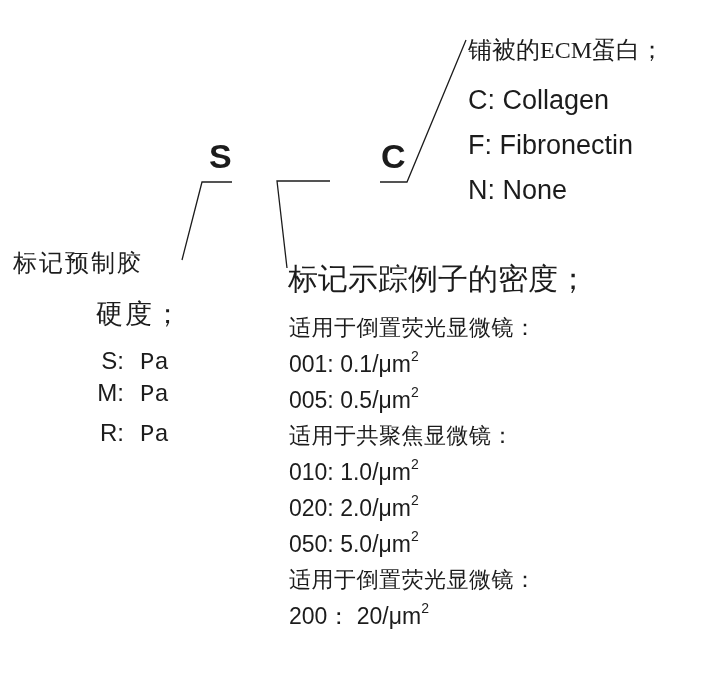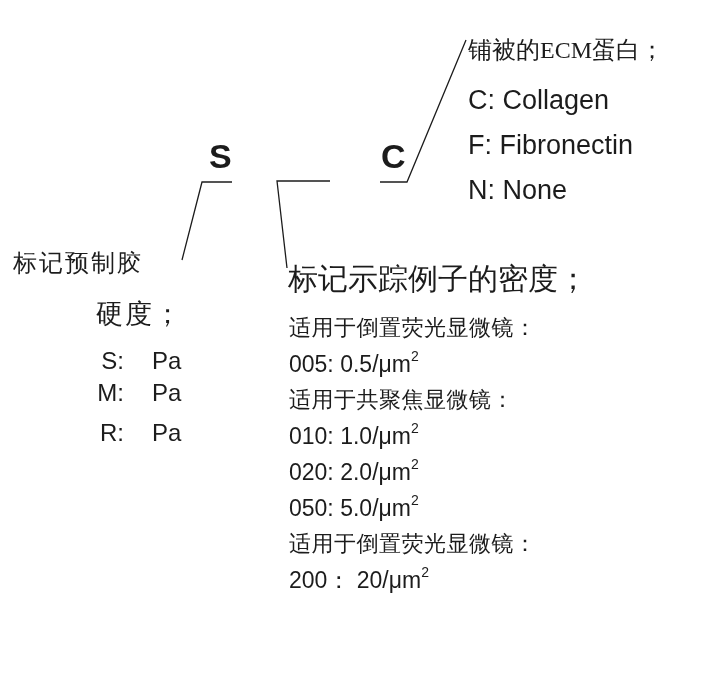--- a/index.html
+++ b/index.html
@@ -85,21 +85,22 @@
     font-size: 24px;
     white-space: nowrap;
   }
   .hard-row .k {
     display: inline-block;
     width: 36px;
     text-align: right;
   }
   .hard-row .v {
     display: inline-block;
-    margin-left: 28px;
+    margin-left: 16px;
+    font-family: Liberation Mono, monospace;
   }
   .hard-row-0 { top: 347px; }
   .hard-row-1 { top: 379px; }
   .hard-row-2 { top: 419px; }
   
   .density-heading {
     position: absolute;
     left: 288px;
     top: 259px;
     font-size: 30px;
@@ -160,20 +161,21 @@
     <span class="k">M:</span><span class="v">Pa</span>
   </div>
   <div class="hard-row hard-row-2 sans">
     <span class="k">R:</span><span class="v">Pa</span>
   </div>
 
   <div class="density-heading cn">标记示踪例子的密度；</div>
   <div class="density-rows">
 
     <div class="density-row title cn">适用于倒置荧光显微镜：</div>
+    <div class="density-row value sans"><span>001: 0.1/μm</span><sup>2</sup></div>
     <div class="density-row value sans"><span>005: 0.5/μm</span><sup>2</sup></div>
 
     <div class="density-row title cn">适用于共聚焦显微镜：</div>
     <div class="density-row value sans"><span>010: 1.0/μm</span><sup>2</sup></div>
     <div class="density-row value sans"><span>020: 2.0/μm</span><sup>2</sup></div>
     <div class="density-row value sans"><span>050: 5.0/μm</span><sup>2</sup></div>
 
     <div class="density-row title cn">适用于倒置荧光显微镜：</div>
     <div class="density-row value sans"><span>200： 20/μm</span><sup>2</sup></div>
 

